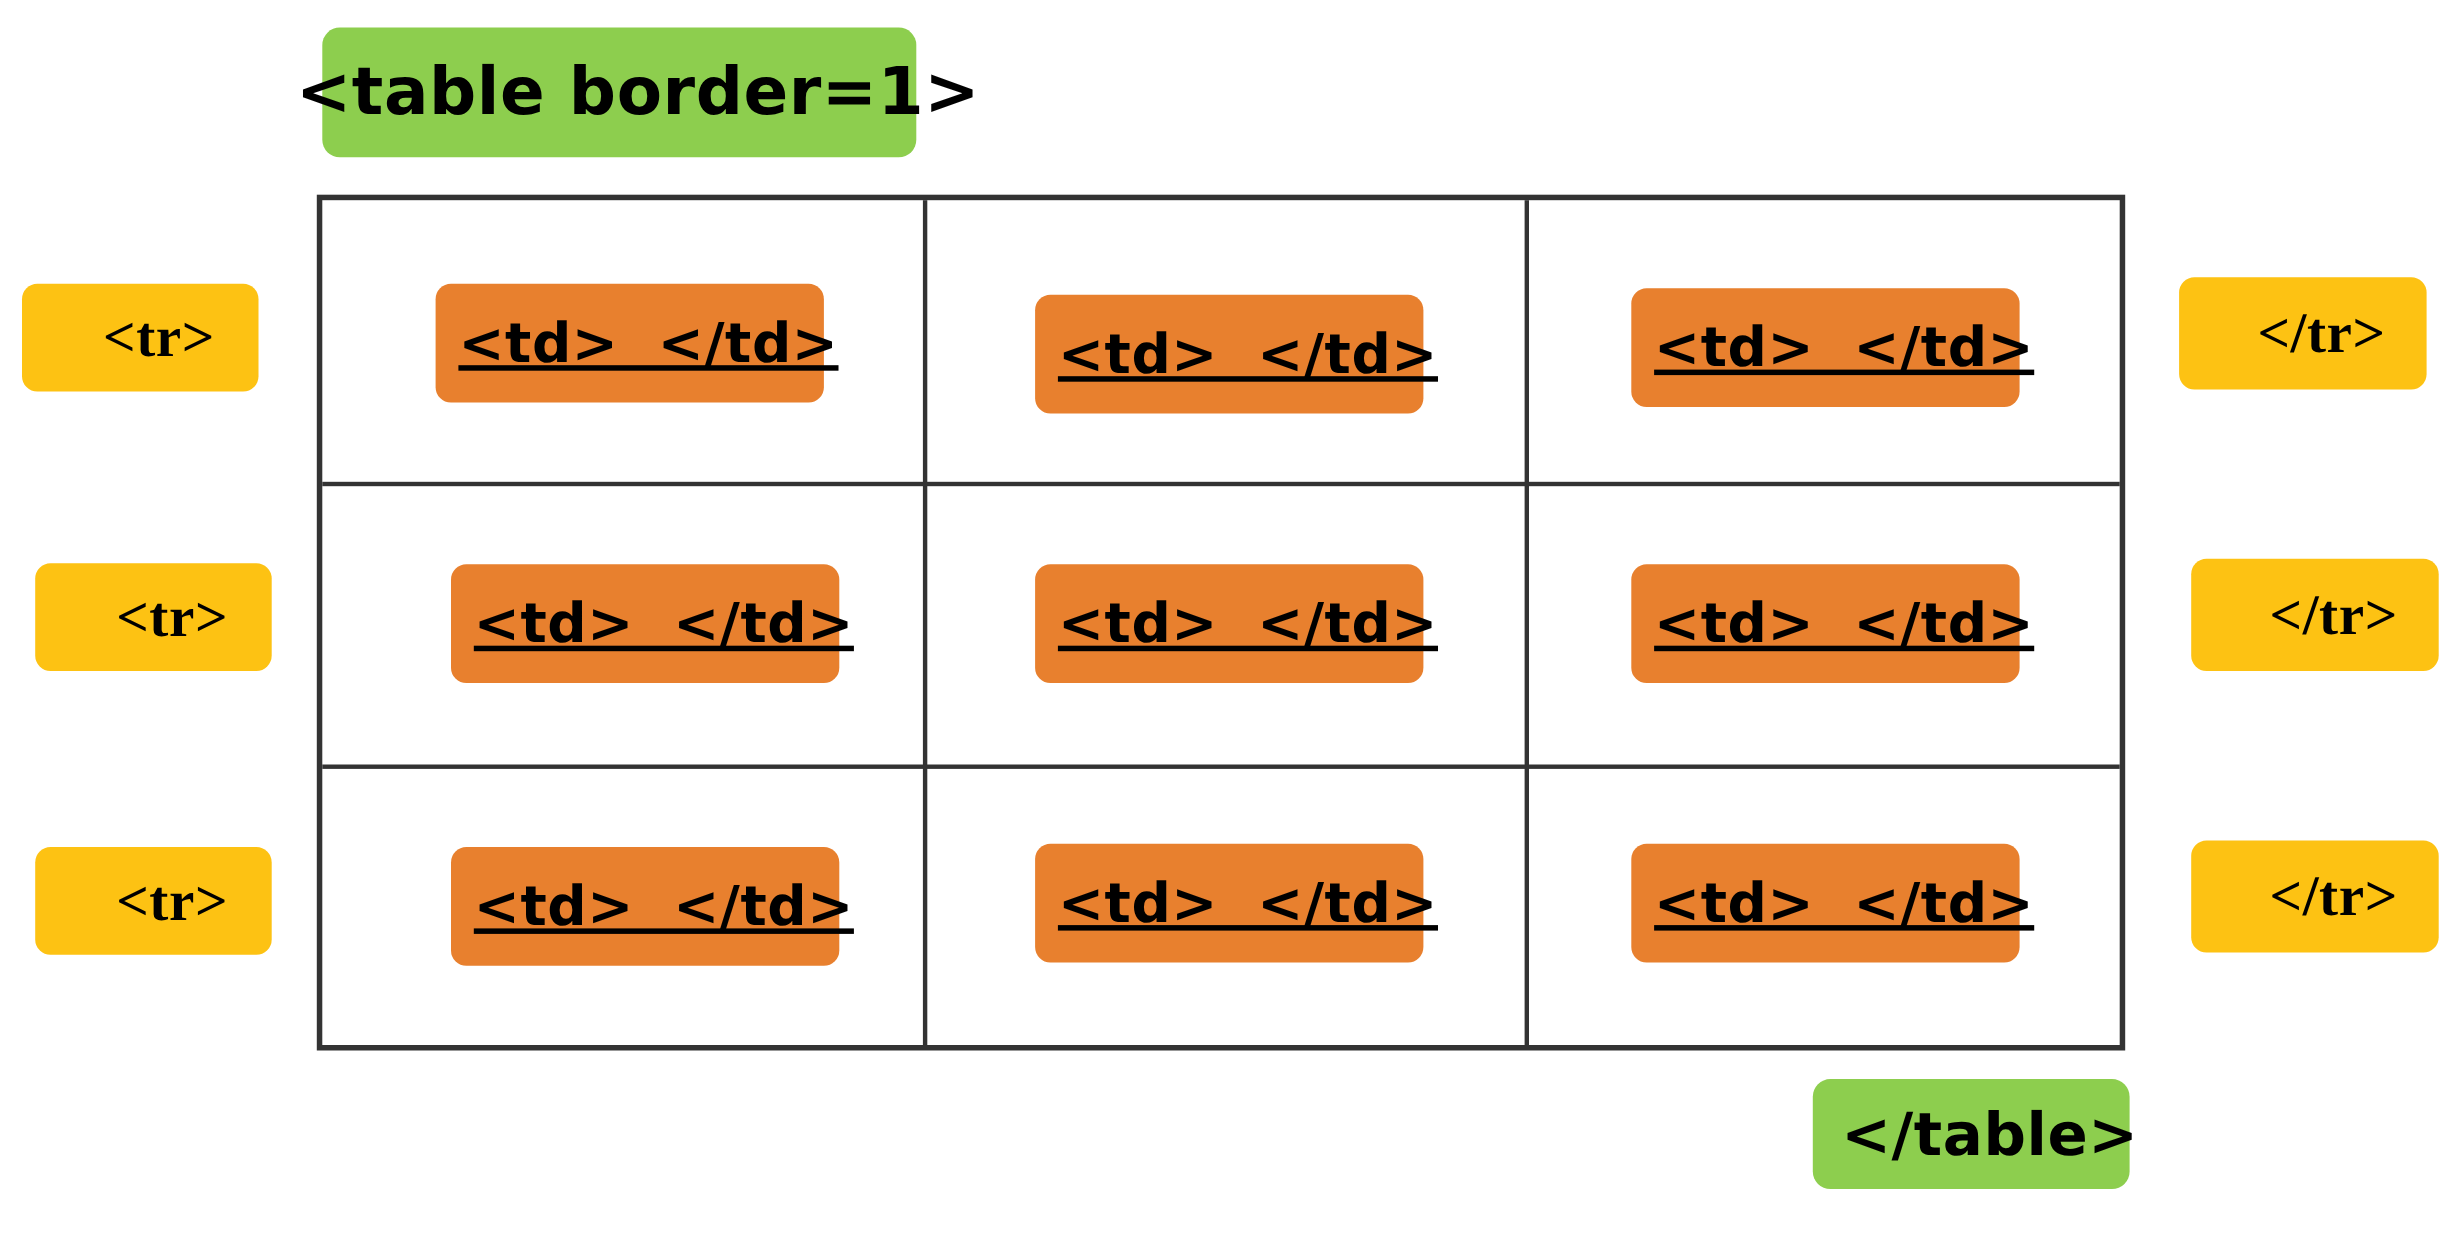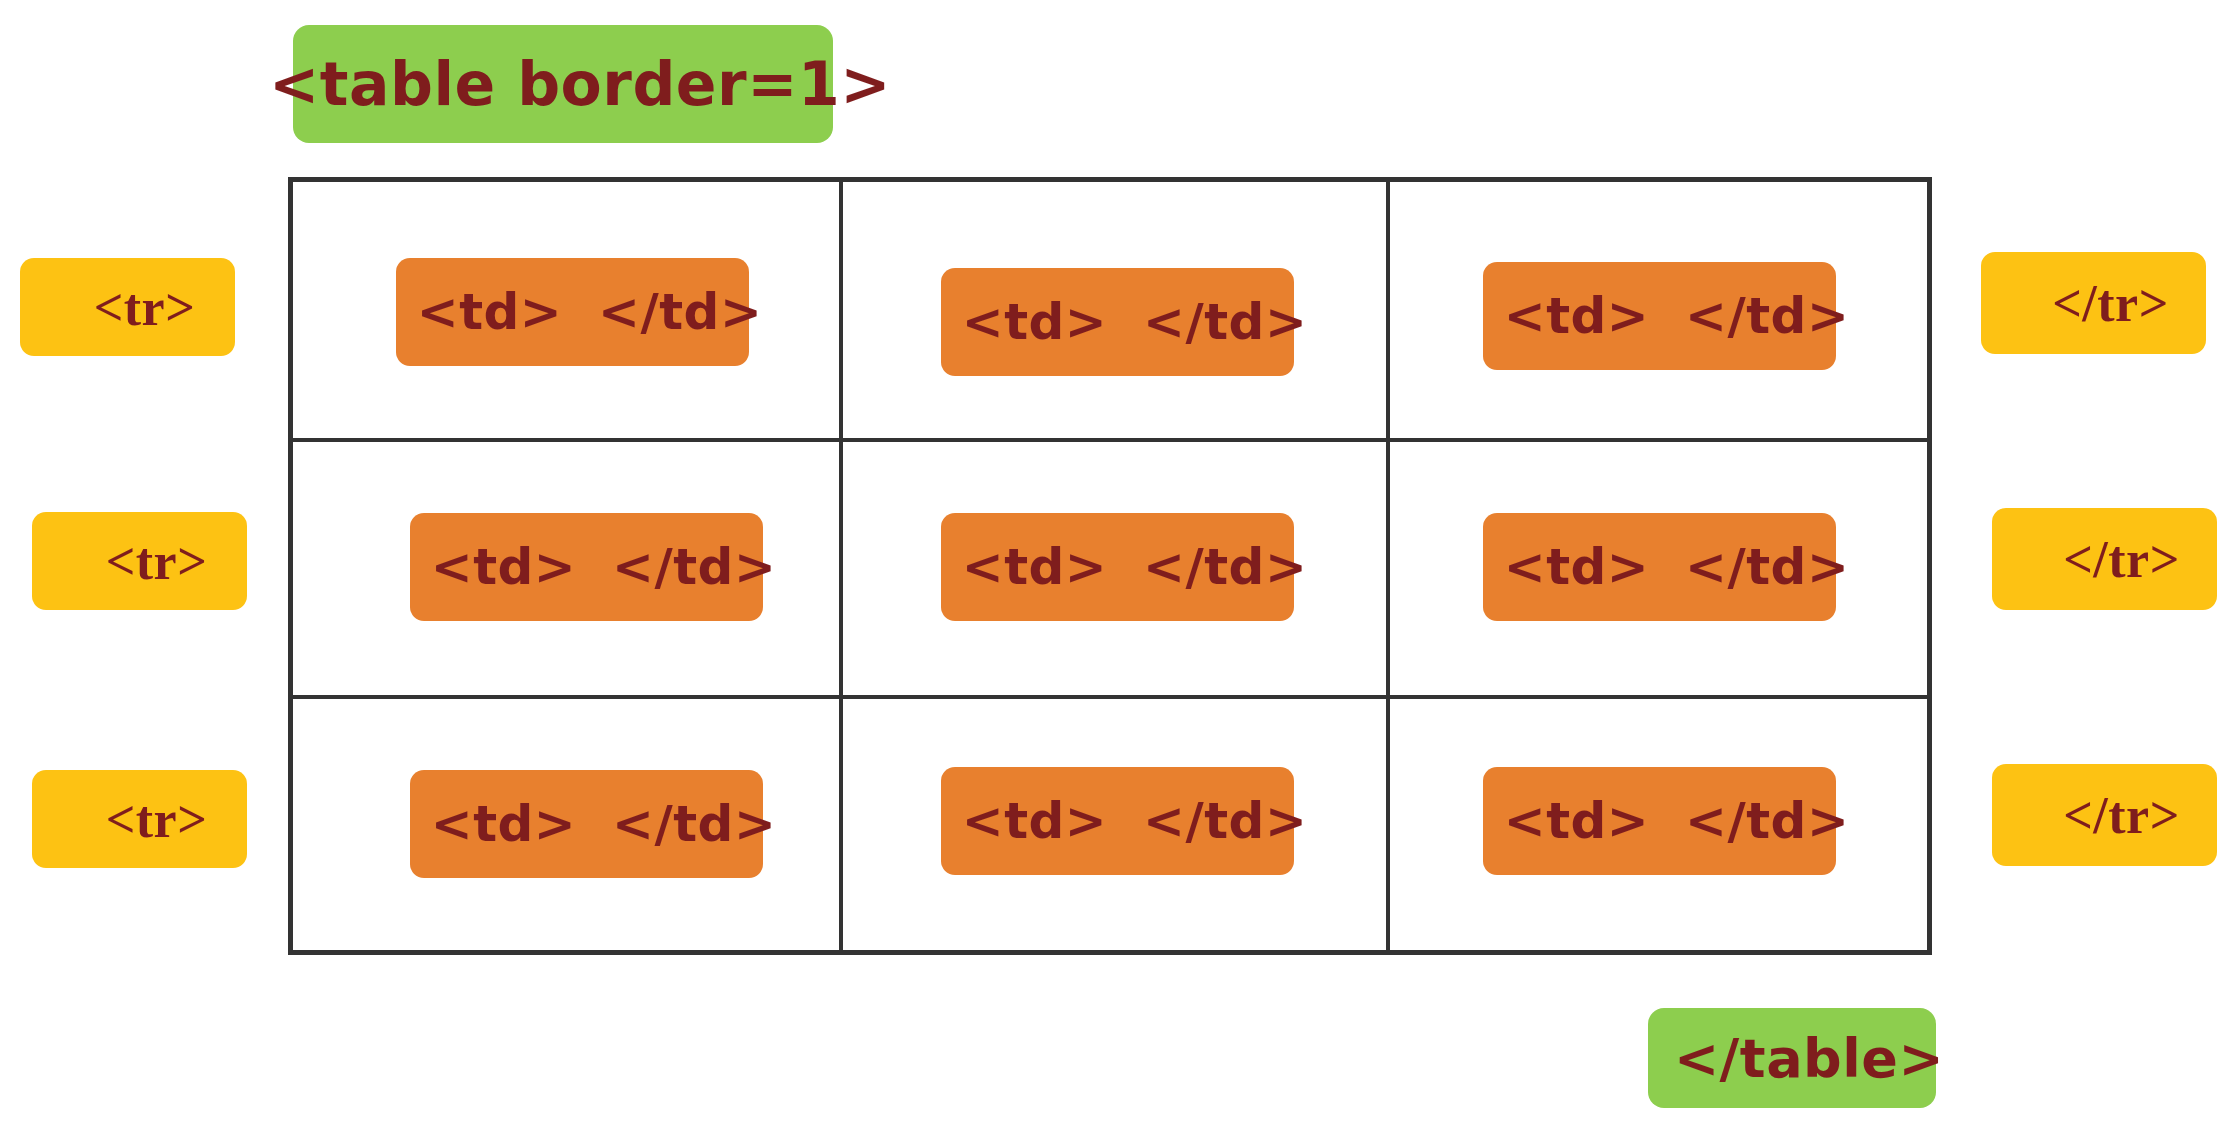--- a/index.html
+++ b/index.html
@@ -18,37 +18,38 @@
     overflow: hidden;
   }
 
   
   .pill {
     position: absolute;
     display: flex;
     align-items: center;
     justify-content: center;
     border-radius: 14px;
-    color: #7f1d1d;
+    color: #000000;
     font-weight: bold;
     letter-spacing: 0.5px;
     white-space: pre;
     box-sizing: border-box;
     padding-left: 34px;
   }
   .pill.green {
     background: #8DCE4E;
     border-radius: 16px;
   }
   .pill.yellow {
     background: #FDC213;
     font-family: Liberation Serif, serif;
   }
   .pill.orange {
     background: #E8802E;
+    text-decoration: underline;
   }
 
   
   #table-frame {
     position: absolute;
     left: 288px;
     top: 177px;
     width: 1644px;
     height: 778px;
     border: 5px solid #333333;
@@ -107,15 +108,15 @@
   <div class="pill yellow" style="left:32px; top:770px; width:215px; height:98px; font-size:52px;">&lt;tr&gt;</div>
 
   <div class="pill orange" style="left:410px; top:770px; width:353px; height:108px; font-size:50px;">&lt;td&gt;  &lt;/td&gt;</div>
 
   <div class="pill orange" style="left:941px; top:767px; width:353px; height:108px; font-size:50px;">&lt;td&gt;  &lt;/td&gt;</div>
 
   <div class="pill orange" style="left:1483px; top:767px; width:353px; height:108px; font-size:50px;">&lt;td&gt;  &lt;/td&gt;</div>
 
   <div class="pill yellow" style="left:1992px; top:764px; width:225px; height:102px; font-size:52px;">&lt;/tr&gt;</div>
 
-  <div class="pill green" style="left:1648px; top:1008px; width:288px; height:100px; font-size:54px;">&lt;/table&gt;</div>
+  <div class="pill green" style="left:1648px; top:981px; width:288px; height:100px; font-size:54px;">&lt;/table&gt;</div>
 
 </div>
 
 </body></html>

